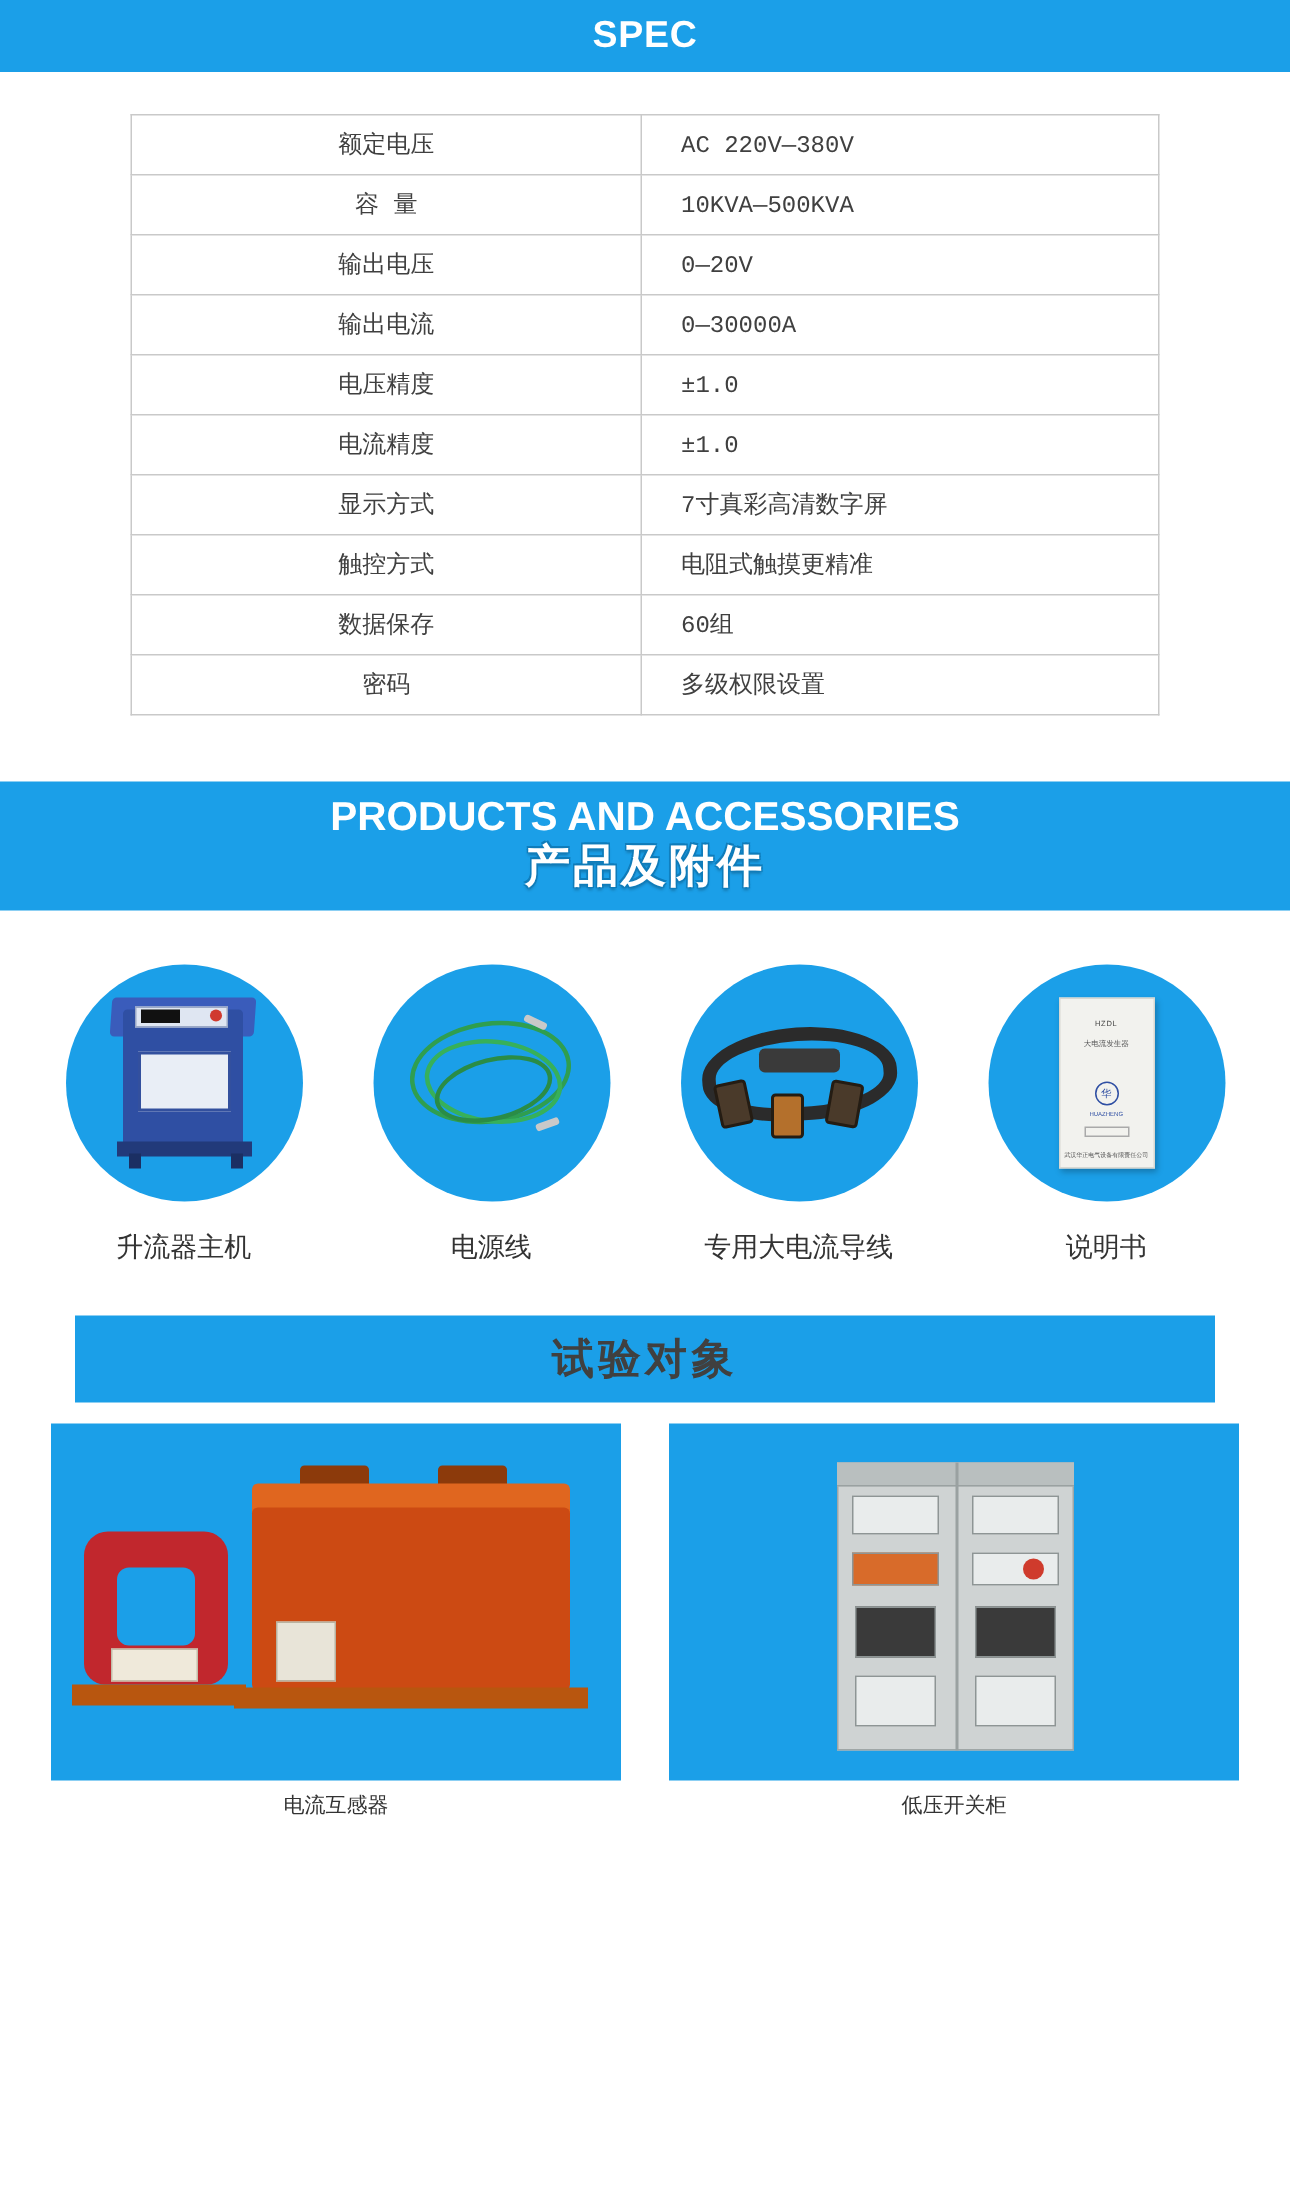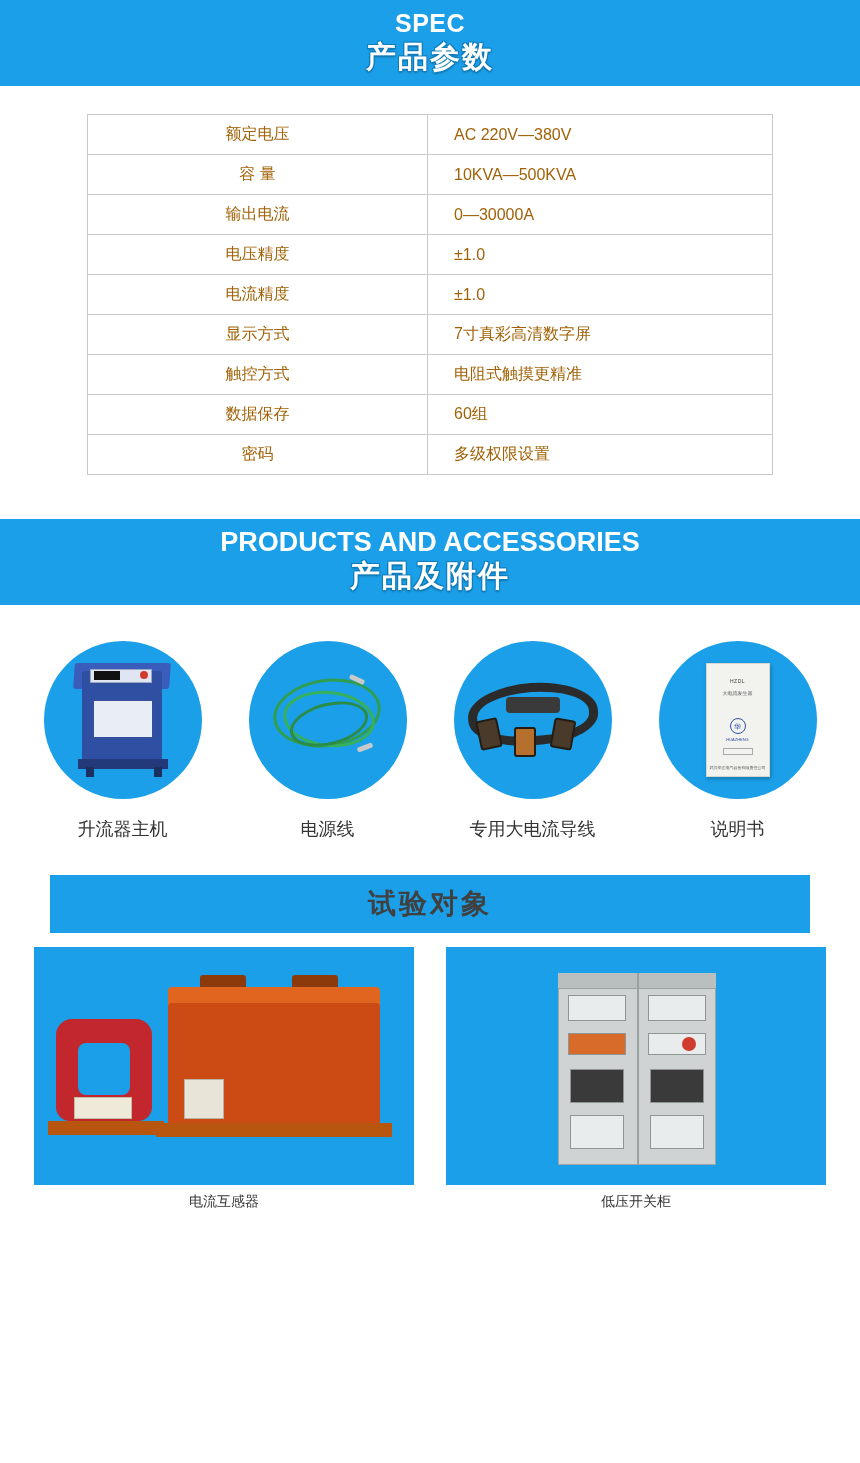--- a/index.html
+++ b/index.html
@@ -66,22 +66,23 @@
   }
   table.spec {
     width: 686px;
     border-collapse: collapse;
     border: 1px solid #c9c9c9;
   }
   table.spec td {
     border: 1px solid #c9c9c9;
     height: 40px;
     font-size: 16px;
-    color: #a16207;
+    color: #404040;
     padding: 0 10px;
+    font-family: Liberation Mono, monospace;
   }
   table.spec td.k {
     width: 340px;
     text-align: center;
   }
   table.spec td.v {
     text-align: left;
     padding-left: 26px;
   }
 
@@ -410,34 +411,37 @@
   }
 </style>
 </head>
 <body>
 
 <div class="page">
 
   <div class="banner banner1">
 
     <div class="banner-en">SPEC</div>
-    <div class="banner-cn">产品参数</div>
 
   </div>
 
   <div class="spec-wrap">
     <table class="spec">
       <tbody>
         <tr>
           <td class="k">额定电压</td>
           <td class="v">AC 220V—380V</td>
         </tr>
         <tr>
           <td class="k">容  量</td>
           <td class="v">10KVA—500KVA</td>
+        </tr>
+        <tr>
+          <td class="k">输出电压</td>
+          <td class="v">0—20V</td>
         </tr>
         <tr>
           <td class="k">输出电流</td>
           <td class="v">0—30000A</td>
         </tr>
         <tr>
           <td class="k">电压精度</td>
           <td class="v">±1.0</td>
         </tr>
         <tr>

